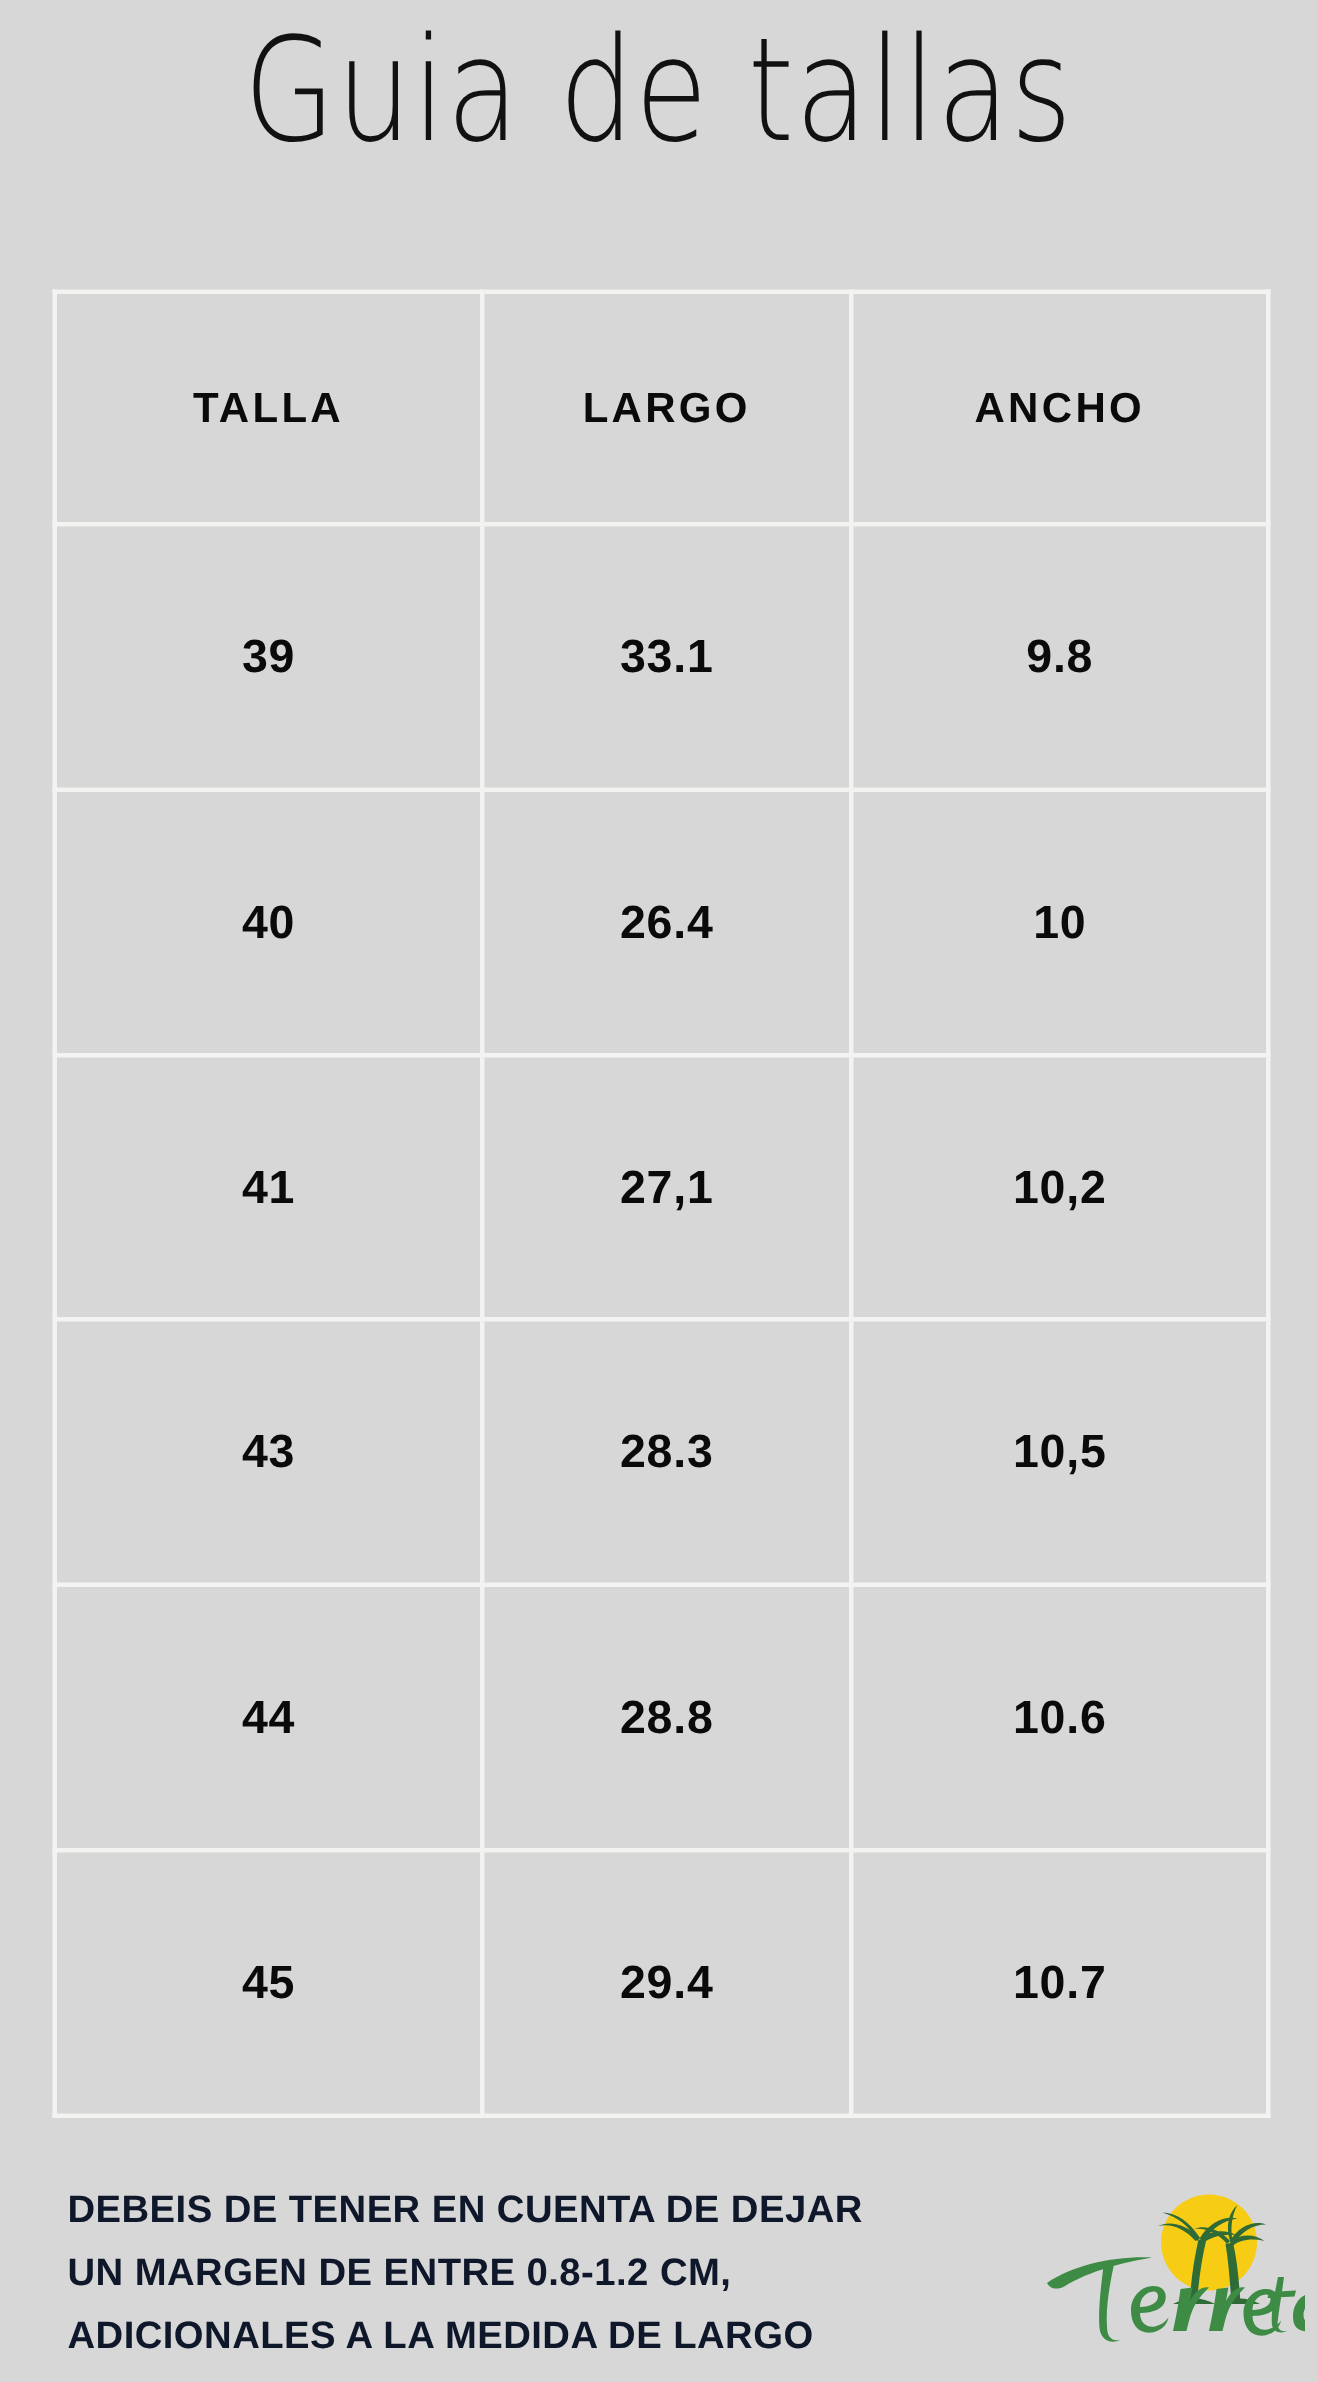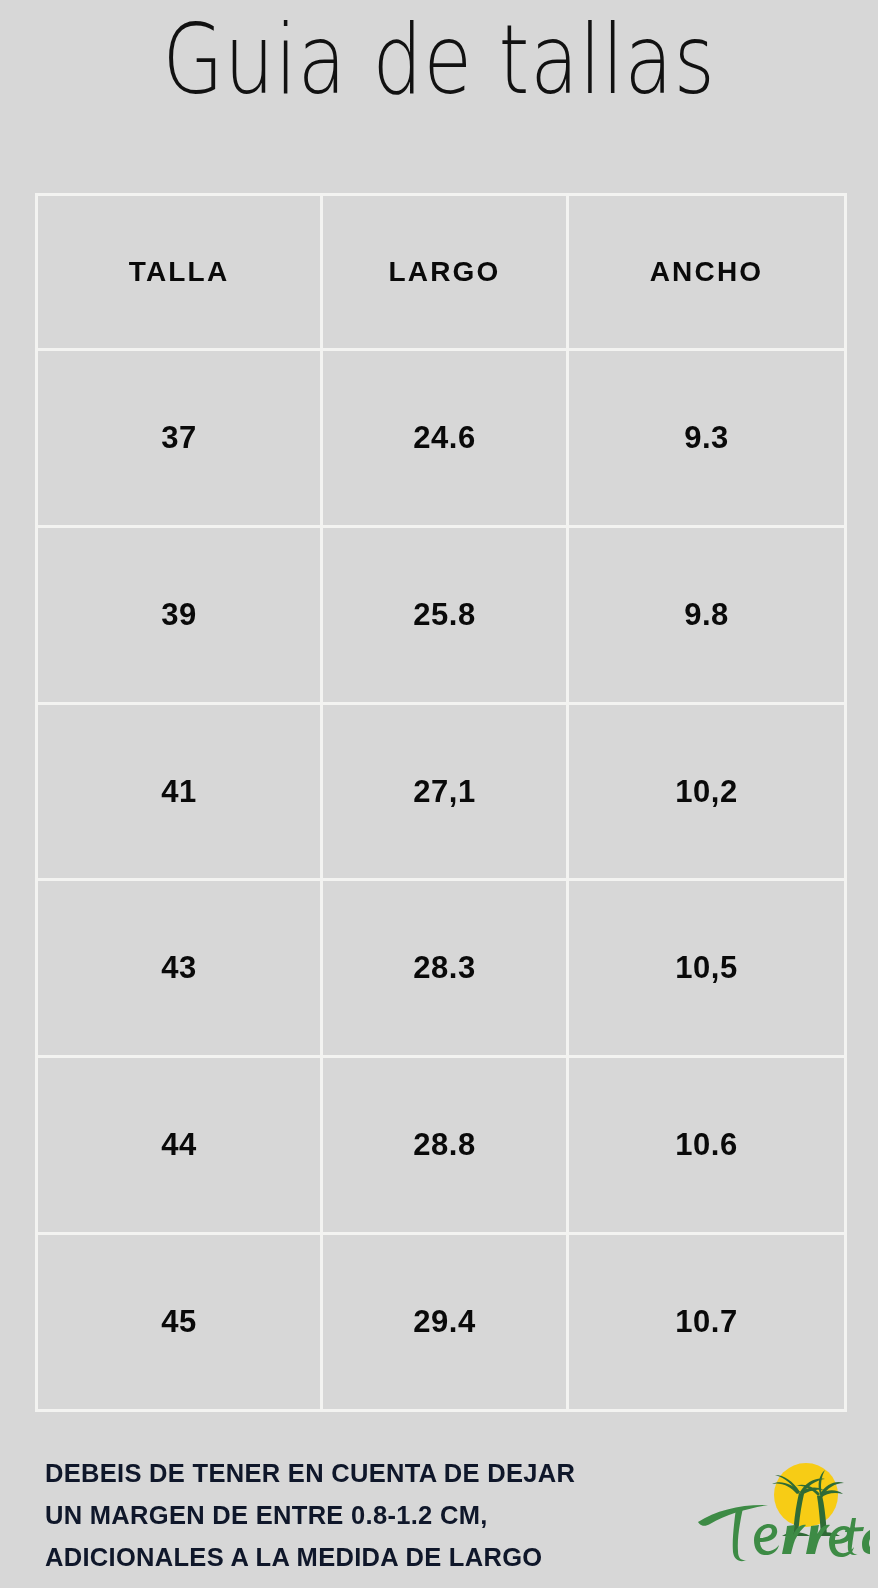--- a/index.html
+++ b/index.html
@@ -106,28 +106,28 @@
 <table id="size-table">
   <thead>
     <tr>
       <th class="col-talla">TALLA</th>
       <th class="col-largo">LARGO</th>
       <th class="col-ancho">ANCHO</th>
     </tr>
   </thead>
   <tbody>
     <tr>
-      <td>37</td>
-      <td>24.6</td>
-      <td>9.3</td>
-    </tr>
-    <tr>
       <td>39</td>
-      <td>25.8</td>
+      <td>33.1</td>
       <td>9.8</td>
+    </tr>
+    <tr>
+      <td>40</td>
+      <td>26.4</td>
+      <td>10</td>
     </tr>
     <tr>
       <td>41</td>
       <td>27,1</td>
       <td>10,2</td>
     </tr>
     <tr>
       <td>43</td>
       <td>28.3</td>
       <td>10,5</td>

